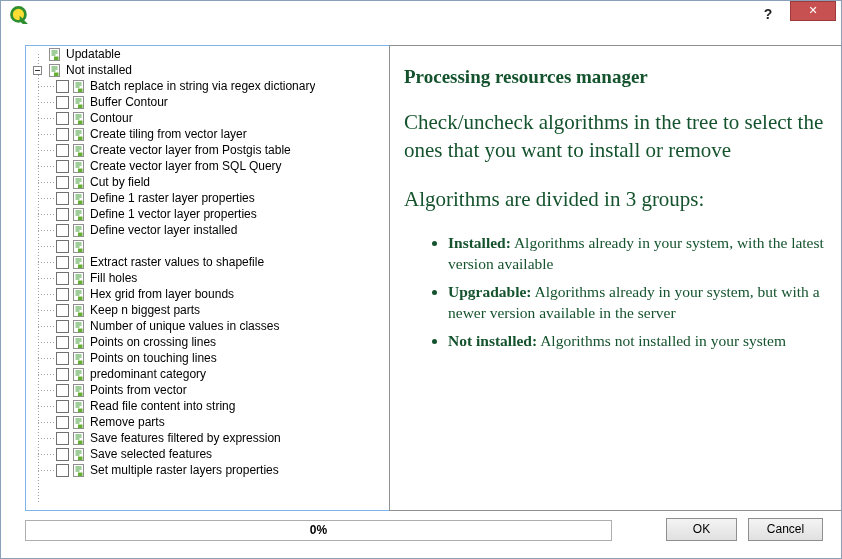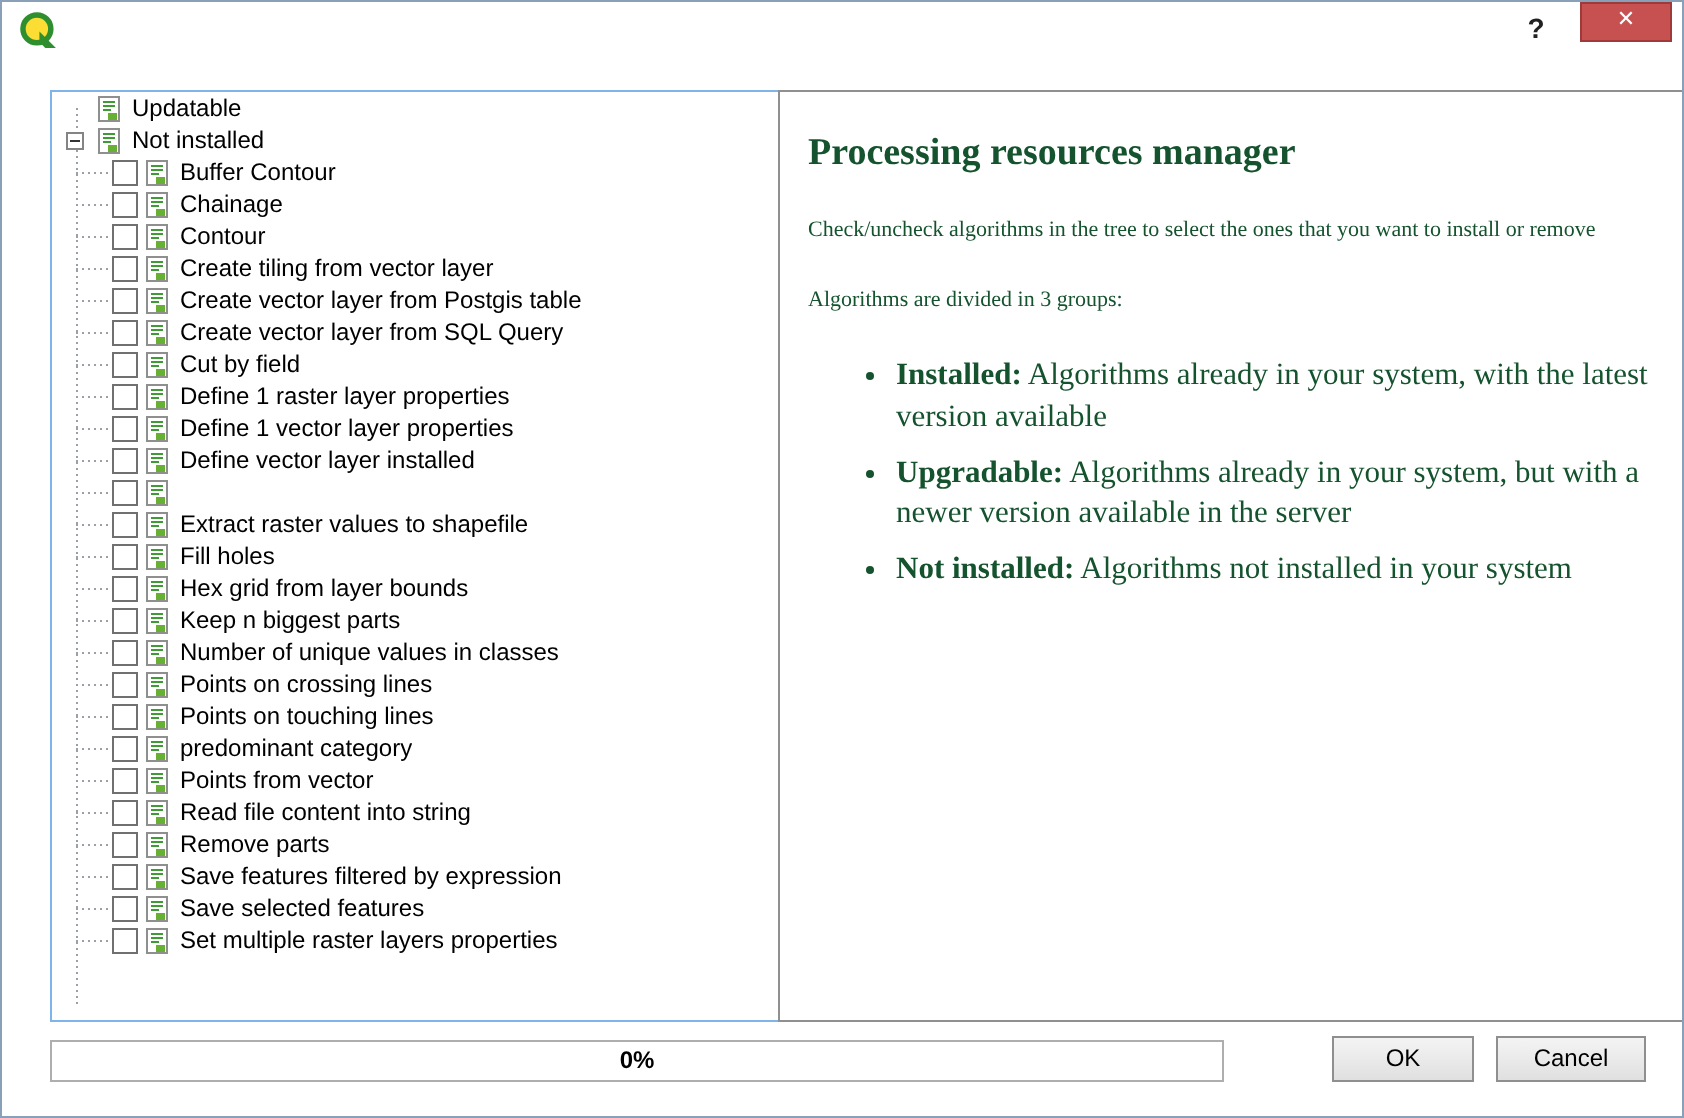--- a/index.html
+++ b/index.html
@@ -35,21 +35,21 @@
   .varrow.down{bottom:0;}
   .varrow::after{content:"";position:absolute;left:4px;border-left:4px solid transparent;border-right:4px solid transparent;}
   .varrow.up::after{top:5px;border-bottom:5px solid #5a5a5a;}
   .varrow.down::after{bottom:5px;border-top:5px solid #5a5a5a;}
   .vthumb{position:absolute;left:1px;top:16px;width:13px;height:172px;background:#cdcdcd;}
 
   
   .help-panel{position:absolute;left:388px;top:44px;width:462px;height:466px;border:1px solid #909090;background:#fff;overflow:hidden;font-family:"Liberation Serif",serif;color:#14532d;}
   .help-inner{padding:14px 18px 0 14px;}
   .help-title{font-size:19px;font-weight:bold;margin:6px 0 20px 0;}
-  .help-p{font-size:11px;line-height:1.35;margin:16px 0 20px 0;}
+  .help-p{font-size:21px;line-height:1.35;margin:16px 0 20px 0;}
   .help-bullets{margin:4px 0 0 44px;}
   .help-bullets li{font-size:15.5px;line-height:1.35;margin-bottom:7px;}
   .help-bullets b{font-weight:bold;}
   .help-scroll-thumb{position:absolute;right:1px;top:178px;width:8px;height:26px;background:#c9c9c9;}
 
   
   .progress{position:absolute;left:24px;top:519px;width:587px;height:21px;border:1px solid #aeaeae;background:#fff;text-align:center;font-size:12px;font-weight:bold;line-height:19px;color:#000;}
   .btn{position:absolute;height:23px;top:517px;background:linear-gradient(to bottom,#f4f4f4,#e0e0e0);border:1px solid #8f8f8f;font-family:"Liberation Sans",sans-serif;font-size:12px;text-align:center;line-height:21px;color:#000;cursor:default;}
   .btn.ok{left:665px;width:71px;}
   .btn.cancel{left:747px;width:75px;}
@@ -94,31 +94,31 @@
           <span class="tlabel">Not installed</span>
         </div>
         <div class="trow child">
           <span class="hline"></span>
           <span class="cb"></span>
           <span class="ticon"><svg width="13" height="13" viewBox="0 0 13 13">
               <rect x="1.5" y="0.5" width="10" height="12" fill="#ffffff" stroke="#8f8f8f"></rect>
               <path d="M3.5 3h6M3.5 5h6M3.5 7h4" stroke="#3f9c35" stroke-width="1" fill="none"></path>
               <rect x="6" y="8.5" width="4.5" height="3.5" fill="#66b032"></rect>
             </svg></span>
+          <span class="tlabel">Batch replace in string via regex dictionary</span>
+        </div>
+        <div class="trow child">
+          <span class="hline"></span>
+          <span class="cb"></span>
+          <span class="ticon"><svg width="13" height="13" viewBox="0 0 13 13">
+              <rect x="1.5" y="0.5" width="10" height="12" fill="#ffffff" stroke="#8f8f8f"></rect>
+              <path d="M3.5 3h6M3.5 5h6M3.5 7h4" stroke="#3f9c35" stroke-width="1" fill="none"></path>
+              <rect x="6" y="8.5" width="4.5" height="3.5" fill="#66b032"></rect>
+            </svg></span>
           <span class="tlabel">Buffer Contour</span>
-        </div>
-        <div class="trow child">
-          <span class="hline"></span>
-          <span class="cb"></span>
-          <span class="ticon"><svg width="13" height="13" viewBox="0 0 13 13">
-              <rect x="1.5" y="0.5" width="10" height="12" fill="#ffffff" stroke="#8f8f8f"></rect>
-              <path d="M3.5 3h6M3.5 5h6M3.5 7h4" stroke="#3f9c35" stroke-width="1" fill="none"></path>
-              <rect x="6" y="8.5" width="4.5" height="3.5" fill="#66b032"></rect>
-            </svg></span>
-          <span class="tlabel">Chainage</span>
         </div>
         <div class="trow child">
           <span class="hline"></span>
           <span class="cb"></span>
           <span class="ticon"><svg width="13" height="13" viewBox="0 0 13 13">
               <rect x="1.5" y="0.5" width="10" height="12" fill="#ffffff" stroke="#8f8f8f"></rect>
               <path d="M3.5 3h6M3.5 5h6M3.5 7h4" stroke="#3f9c35" stroke-width="1" fill="none"></path>
               <rect x="6" y="8.5" width="4.5" height="3.5" fill="#66b032"></rect>
             </svg></span>
           <span class="tlabel">Contour</span>

